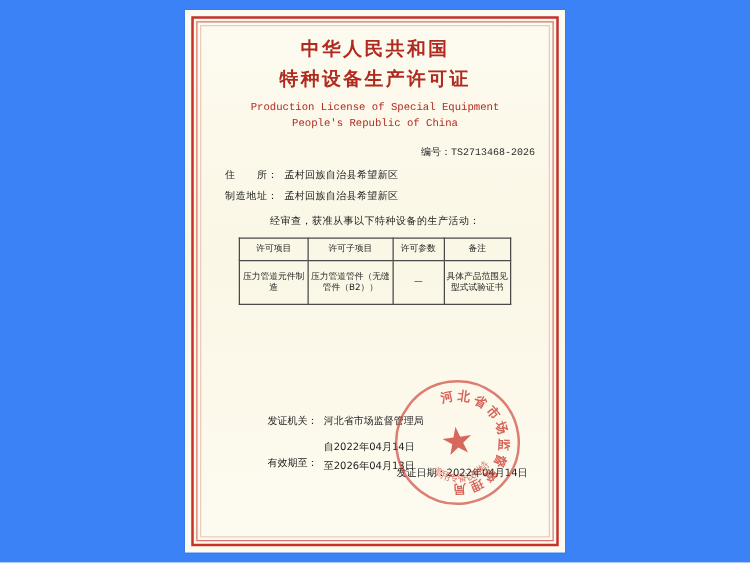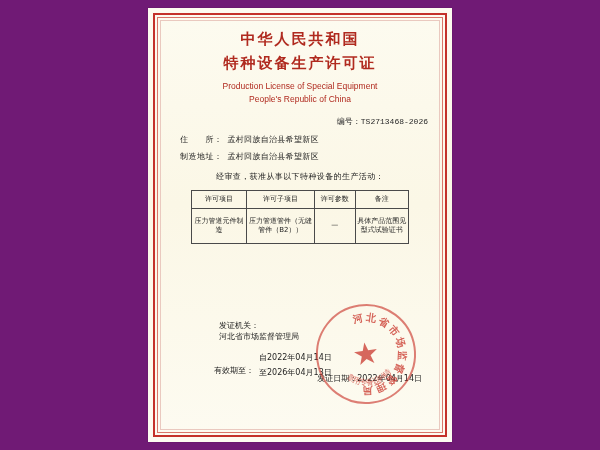--- a/index.html
+++ b/index.html
@@ -8,21 +8,21 @@
     width: 600px;
     height: 450px;
     background: #ffffff;
     font-family: "Liberation Sans", sans-serif;
   }
 
   #certificate-root {
     position: relative;
     width: 600px;
     height: 450px;
-    background: #701a75;
+    background: #3b82f6;
     overflow: hidden;
   }
 
   
   .paper {
     position: absolute;
     left: 148px;
     top: 8px;
     width: 304px;
     height: 434px;
@@ -79,21 +79,21 @@
     font-size: 15px;
     margin-top: 6px;
   }
   .title-cn2 {
     font-size: 15px;
     margin-top: 5px;
   }
   .title-en1, .title-en2 {
     text-align: center;
     color: #b02a1f;
-    font-family: Liberation Sans, sans-serif;
+    font-family: Liberation Mono, monospace;
     font-size: 8.5px;
   }
   .title-en1 { margin-top: 8px; }
   .title-en2 { margin-top: 3px; }
 
   
   .number-row {
     margin-top: 12px;
     text-align: right;
     padding-right: 6px;
@@ -171,21 +171,20 @@
     font-size: 8px;
     color: #1d1d1d;
     font-family: "DejaVu Sans", sans-serif;
   }
   .issuer-row {
     display: flex;
     align-items: baseline;
     justify-content: flex-start;
     padding-left: 34px;
     margin-bottom: 10px;
-    flex-direction: column;
   }
   .issuer-row .label { white-space: nowrap; }
   .issuer-row .value { margin-left: 5px; }
 
   .validity-row {
     display: flex;
     align-items: center;
     padding-left: 34px;
   }
   .validity-row .label {

